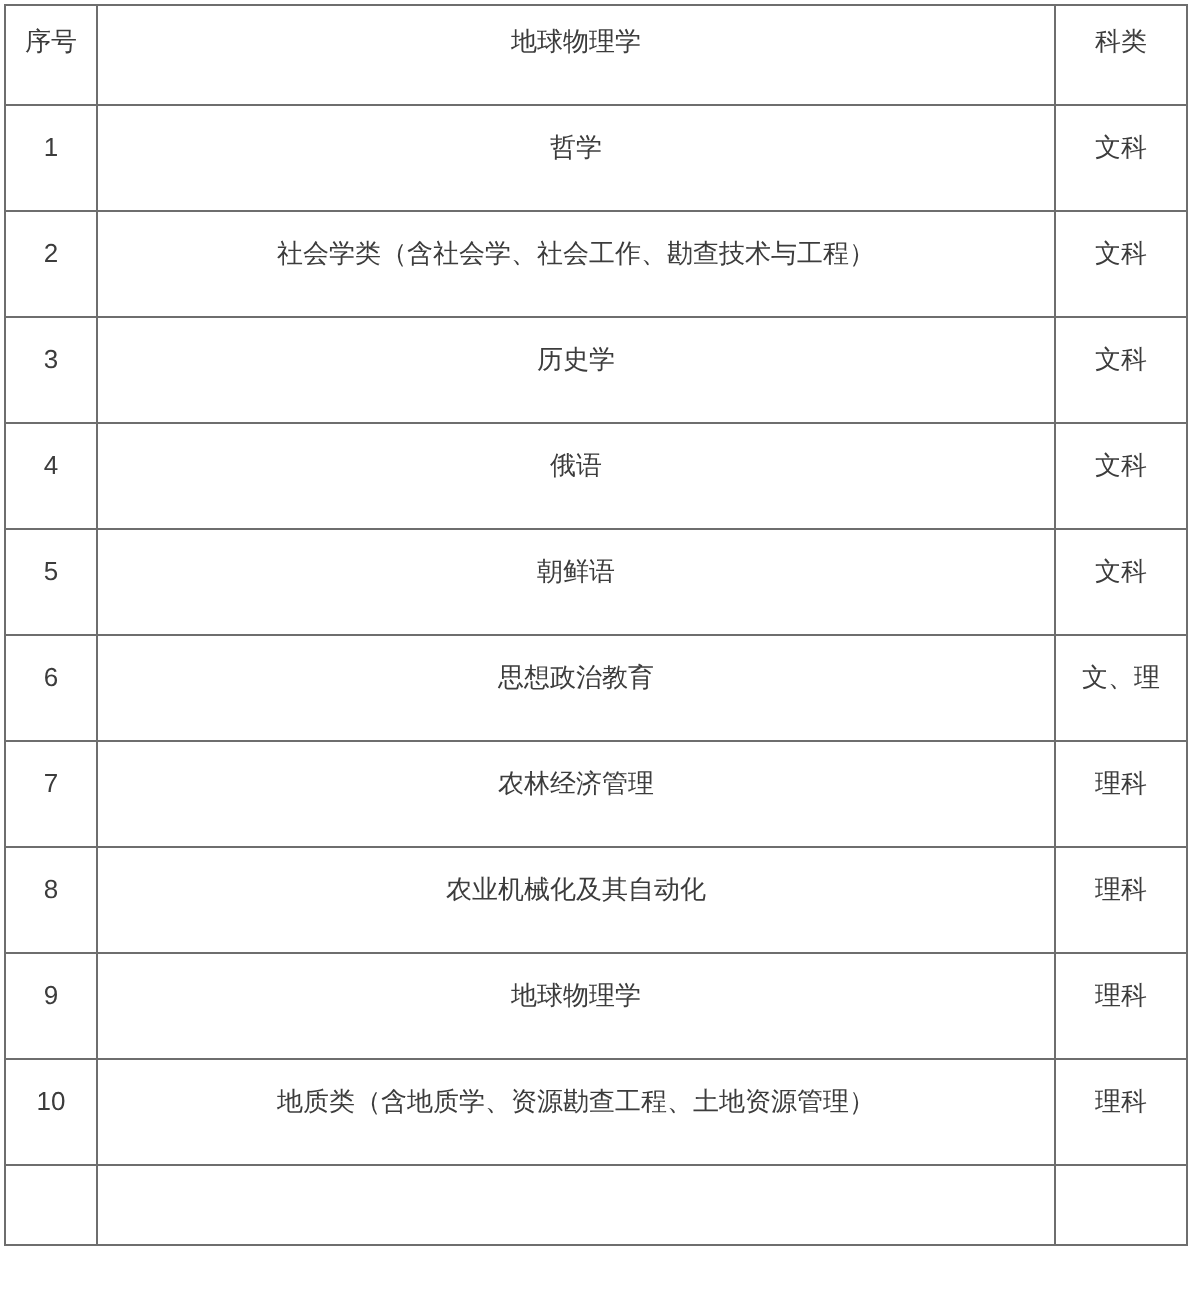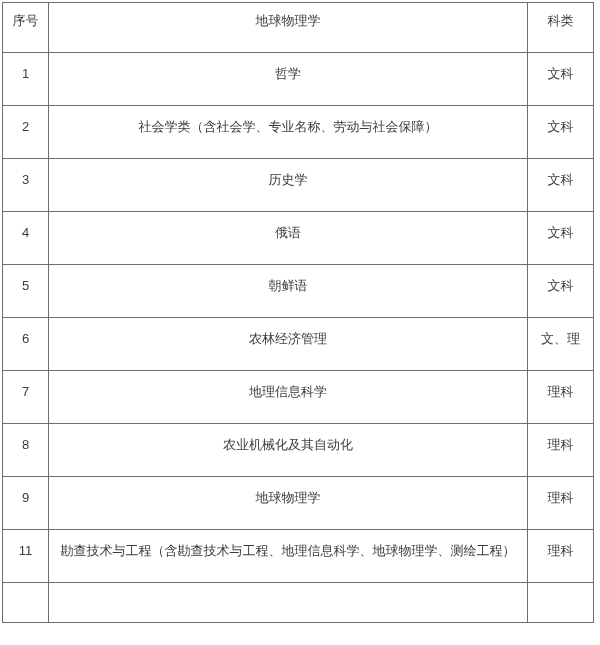--- a/index.html
+++ b/index.html
@@ -66,61 +66,61 @@
     </tr>
   </thead>
   <tbody>
     <tr>
       <td>1</td>
       <td>哲学</td>
       <td>文科</td>
     </tr>
     <tr>
       <td>2</td>
-      <td>社会学类（含社会学、专业名称、劳动与社会保障）</td>
+      <td>社会学类（含社会学、社会工作、勘查技术与工程）</td>
       <td>文科</td>
     </tr>
     <tr>
       <td>3</td>
       <td>历史学</td>
       <td>文科</td>
     </tr>
     <tr>
       <td>4</td>
       <td>俄语</td>
       <td>文科</td>
     </tr>
     <tr>
       <td>5</td>
       <td>朝鲜语</td>
       <td>文科</td>
     </tr>
     <tr>
       <td>6</td>
-      <td>农林经济管理</td>
+      <td>思想政治教育</td>
       <td>文、理</td>
     </tr>
     <tr>
       <td>7</td>
-      <td>地理信息科学</td>
+      <td>农林经济管理</td>
       <td>理科</td>
     </tr>
     <tr>
       <td>8</td>
       <td>农业机械化及其自动化</td>
       <td>理科</td>
     </tr>
     <tr>
       <td>9</td>
       <td>地球物理学</td>
       <td>理科</td>
     </tr>
     <tr>
-      <td>11</td>
-      <td>勘查技术与工程（含勘查技术与工程、地理信息科学、地球物理学、测绘工程）</td>
+      <td>10</td>
+      <td>地质类（含地质学、资源勘查工程、土地资源管理）</td>
       <td>理科</td>
     </tr>
     <tr class="partial">
       <td></td>
       <td></td>
       <td></td>
     </tr>
   </tbody>
 </table>
 

